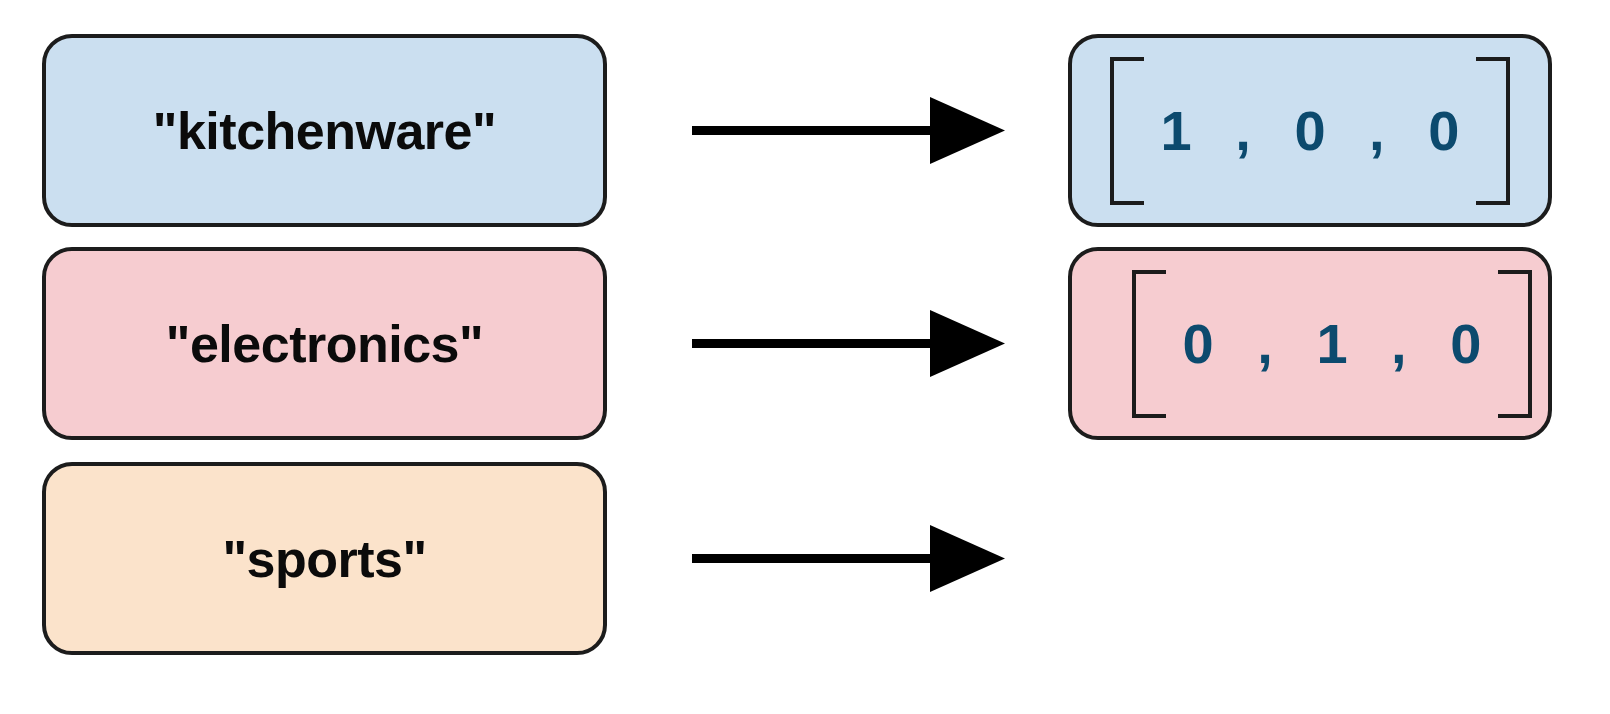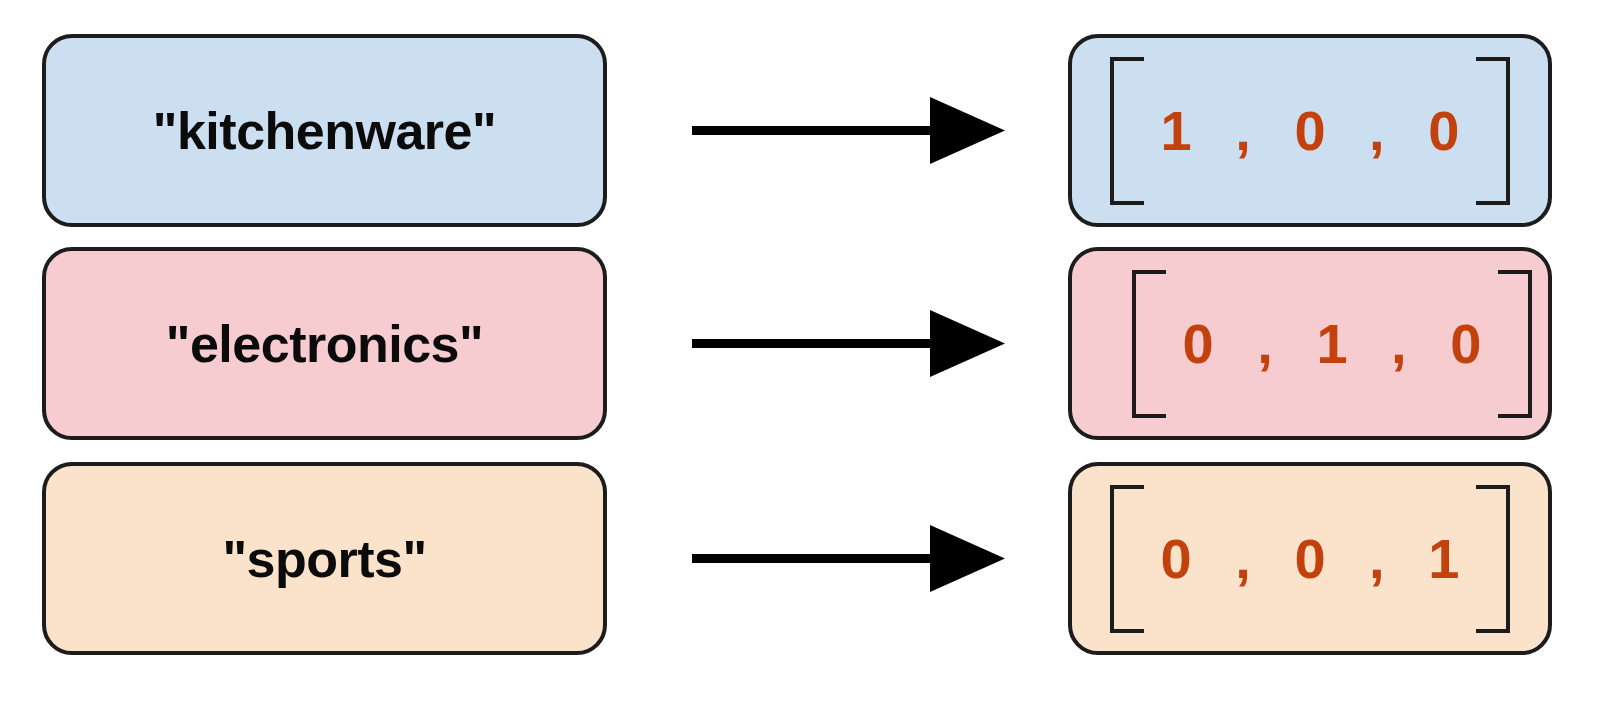--- a/index.html
+++ b/index.html
@@ -90,21 +90,21 @@
     height: 148px;
     border-top: 4px solid #1c1c1c;
     border-bottom: 4px solid #1c1c1c;
   }
   .bracket.left  { left: 0;  border-left: 4px solid #1c1c1c; }
   .bracket.right { right: 0; border-right: 4px solid #1c1c1c; }
 
   .vector-text {
     font-size: 56px;
     font-weight: bold;
-    color: #c2410c;
+    color: #0c4a6e;
     letter-spacing: 14px;
     text-indent: 14px;
     white-space: nowrap;
     line-height: 1;
   }
 </style>
 </head>
 <body>
 
 <div id="diagram">
@@ -153,22 +153,15 @@
 
     <div class="label-box" style="background:#fbe3cb;">
       <span class="label-text">"sports"</span>
     </div>
 
     <svg class="arrow" viewBox="0 0 320 193">
       <rect x="2" y="92" width="262" height="9" fill="#000000"></rect>
       <polygon points="240,63 315,96.5 240,130" fill="#000000"></polygon>
     </svg>
 
-    <div class="vector-box" style="background:#fbe3cb;">
-      <div class="bracket-wrap">
-        <span class="bracket left"></span>
-        <span class="vector-text">0 , 0 , 1</span>
-        <span class="bracket right"></span>
-      </div>
-    </div>
   </div>
 
 </div>
 
 </body></html>

